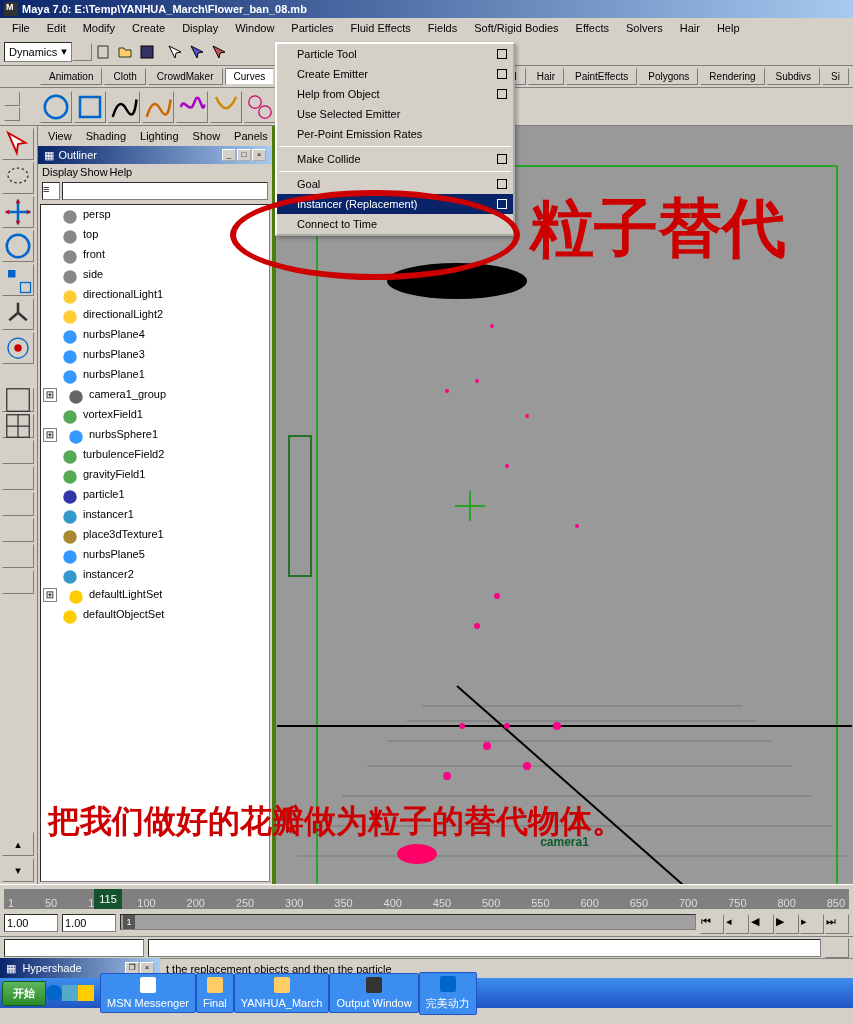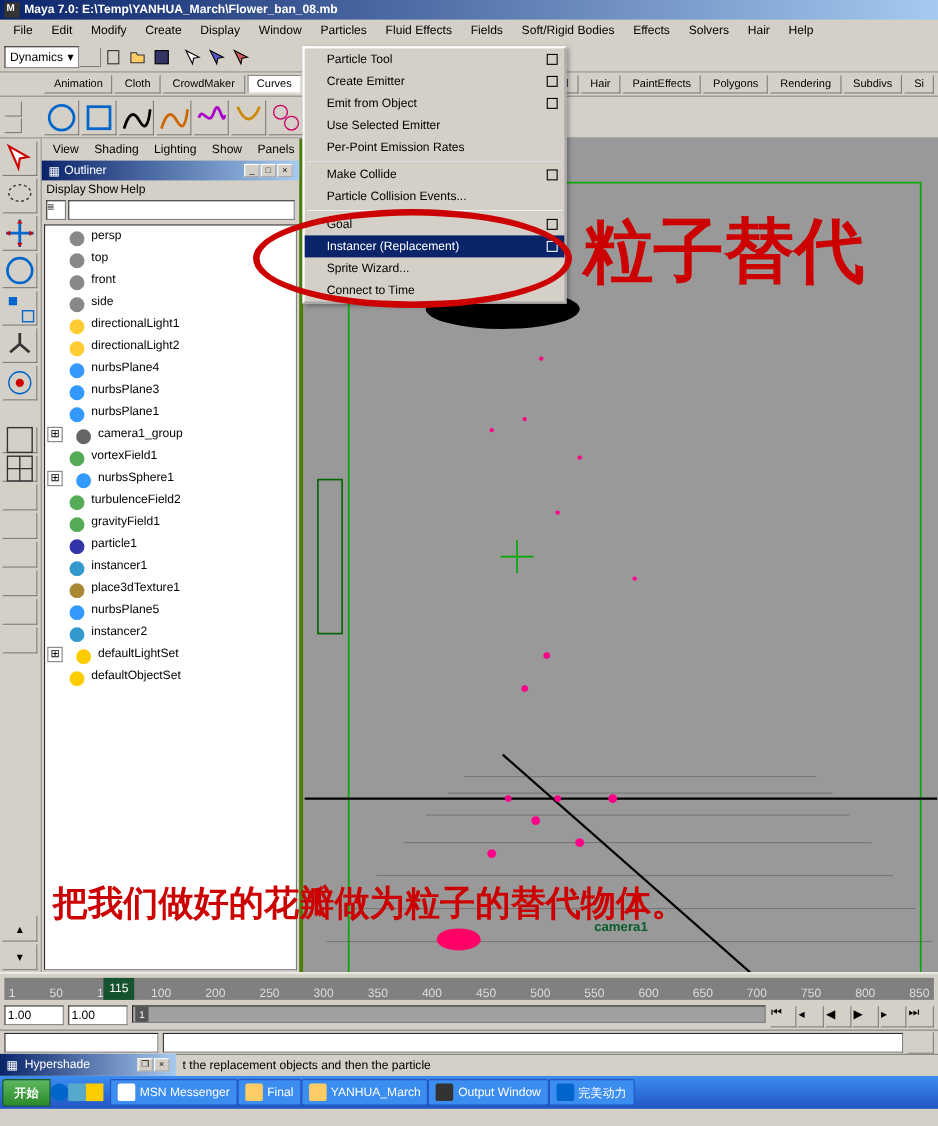--- a/index.html
+++ b/index.html
@@ -65,21 +65,21 @@
 .play-btn { width: 24px; height: 20px; border: 1px outset #d4d0c8; background: #d4d0c8; }
 
 .cmdline { height: 22px; display: flex; background: #d4d0c8; align-items: center; padding: 2px 4px; gap: 4px; border-top: 1px solid #808080; }
 .cmdline input { border: 1px inset #808080; height: 18px; background: #fff; }
 
 .hypershade-bar { height: 20px; background: linear-gradient(to right, #0a246a, #a6caf0); color: #fff; display: flex; align-items: center; padding: 0 6px; gap: 6px; }
 .helptext { height: 20px; background: #d4d0c8; padding: 2px 6px; border-top: 1px solid #808080; display: flex; align-items: center; }
 
 .taskbar { height: 30px; background: linear-gradient(to bottom, #3c8df0, #2155c4); display: flex; align-items: center; gap: 0; padding: 0 2px; }
 .start-btn { background: linear-gradient(to bottom, #5db75d, #2a8a2a); color: #fff; padding: 4px 10px; font-weight: bold; border-radius: 3px 0 0 3px; border: 1px solid #1a5a1a; }
-.task-btn { background: #3c8df0; border: 1px solid #2155c4; padding: 3px 6px; color: #fff; display: flex; align-items: center; gap: 4px; font-size: 10px; border-radius: 2px; }
+.task-btn { background: #3c8df0; border: 1px solid #2155c4; padding: 3px 6px; color: #fff; display: flex; align-items: center; gap: 4px; font-size: 10px; border-radius: 2px; flex-direction: column; }
 .task-icon { width: 16px; height: 16px; background: #fff; border-radius: 2px; }
 .tray-icon { width: 16px; height: 16px; background: #ffcc00; }
 
 .annotation-circle { position: absolute; border: 6px solid #c00; border-radius: 50%; width: 290px; height: 90px; left: 230px; top: 190px; z-index: 200; pointer-events: none; }
 .annotation-text1 { position: absolute; left: 530px; top: 185px; font-size: 64px; color: #c00; font-weight: bold; z-index: 200; font-family: "SimHei", sans-serif; pointer-events: none; text-align: center; }
 .annotation-text2 { position: absolute; left: 48px; top: 800px; font-size: 32px; color: #c00; font-weight: bold; z-index: 200; font-family: "SimHei", sans-serif; pointer-events: none; }
 .cam-label { position: absolute; bottom: 35px; left: 50%; transform: translateX(-50%); color: #0a5c2a; font-weight: bold; font-size: 12px; }
 .status-btn { width: 20px; height: 18px; border: 1px outset #d4d0c8; background: #d4d0c8; }
 </style>
 </head>
@@ -524,48 +524,42 @@
 <div class="menu-popup" id="particles-menu">
     <div class="menu-item">
       <span>Particle Tool</span>
       <div class="menu-opt"></div>
     </div>
     <div class="menu-item">
       <span>Create Emitter</span>
       <div class="menu-opt"></div>
     </div>
     <div class="menu-item">
-      <span>Emit from Object</span>
+      <span>Help from Object</span>
       <div class="menu-opt"></div>
     </div>
     <div class="menu-item">
       <span>Use Selected Emitter</span>
     </div>
     <div class="menu-item">
       <span>Per-Point Emission Rates</span>
     </div>
     <div class="menu-sep"></div>
     <div class="menu-item">
       <span>Make Collide</span>
       <div class="menu-opt"></div>
-    </div>
-    <div class="menu-item">
-      <span>Particle Collision Events...</span>
     </div>
     <div class="menu-sep"></div>
     <div class="menu-item">
       <span>Goal</span>
       <div class="menu-opt"></div>
     </div>
     <div class="menu-item highlight">
       <span>Instancer (Replacement)</span>
       <div class="menu-opt"></div>
-    </div>
-    <div class="menu-item">
-      <span>Sprite Wizard...</span>
     </div>
     <div class="menu-item">
       <span>Connect to Time</span>
     </div>
   </div>
 
 <div class="annotation-circle"></div>
 <div class="annotation-text1">粒子替代</div>
 <div class="annotation-text2">把我们做好的花瓣做为粒子的替代物体。</div>
 

